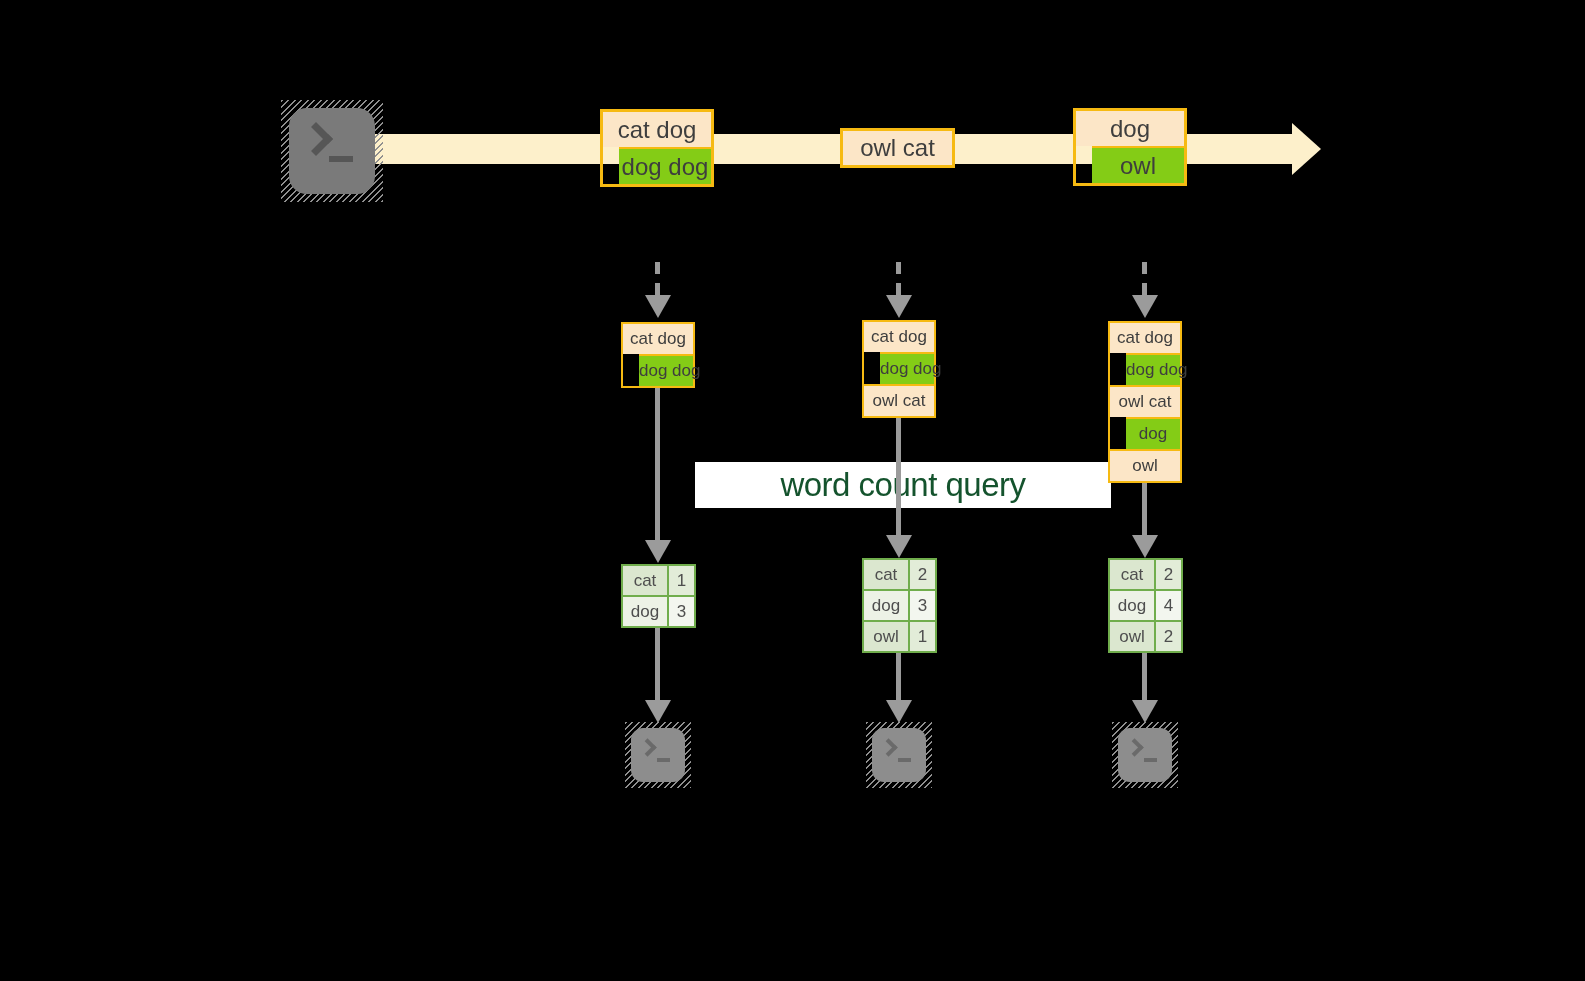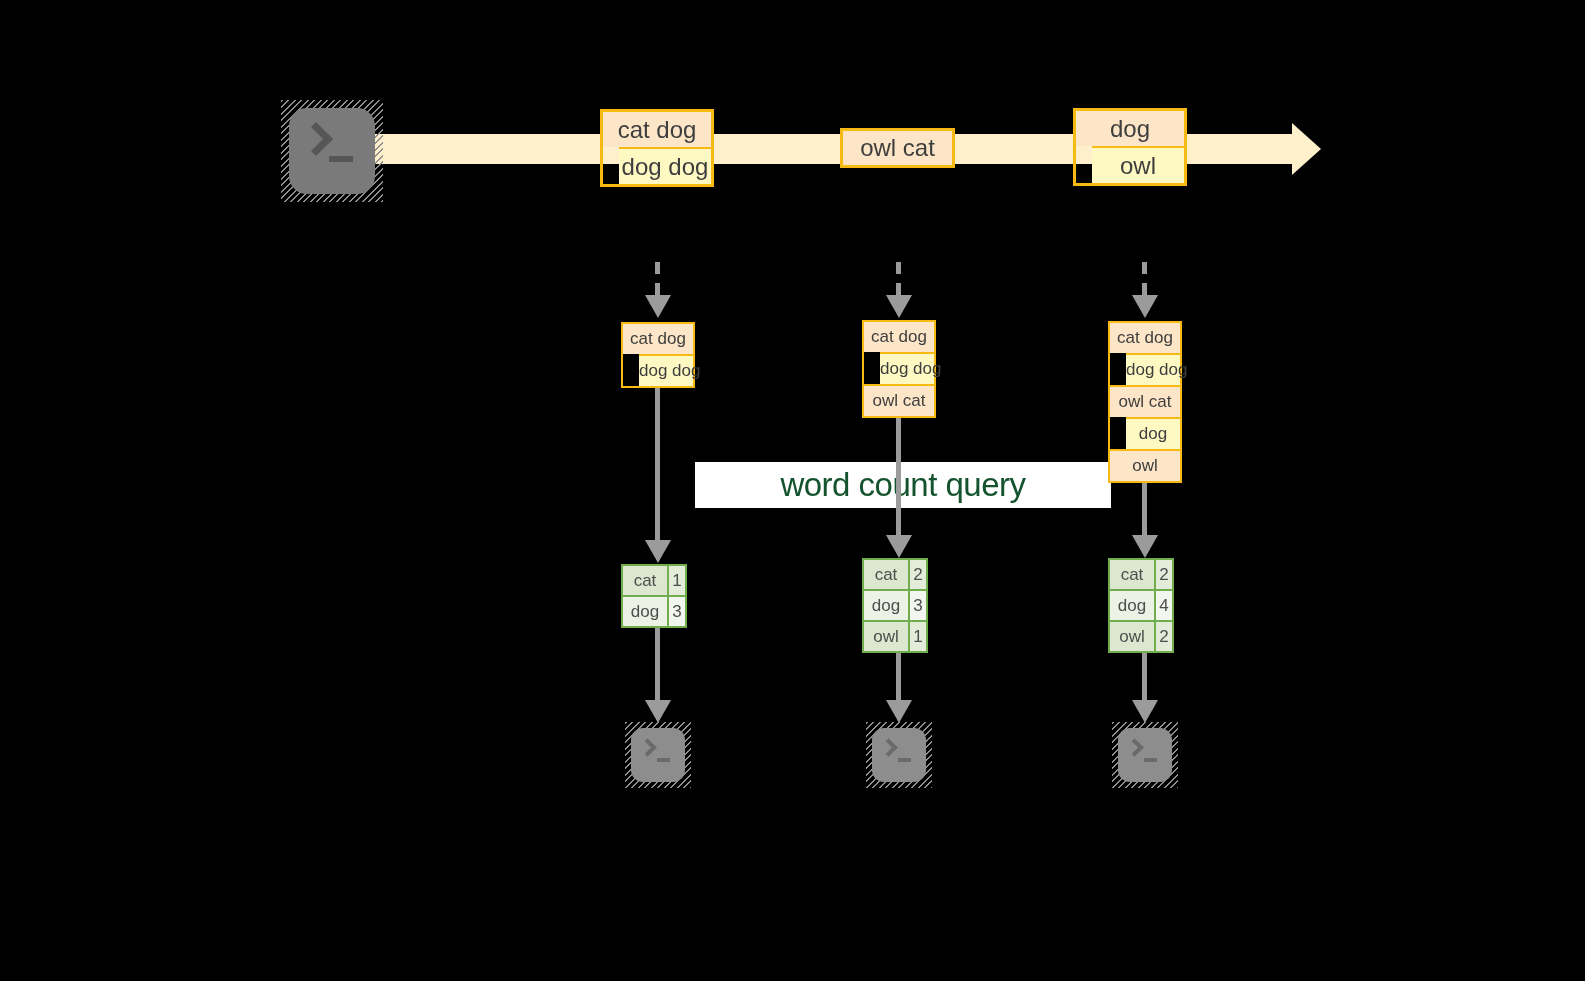--- a/index.html
+++ b/index.html
@@ -28,37 +28,37 @@
   .term.lg .uline { left:47%; top:56%; width:24px; height:6px; background:#565656; }
   .term.sm .uline { left:48%; top:56%; width:13px; height:4px; background:#6a6a6a; }
   .t1 { left:625px; top:722px; } .t2 { left:866px; top:722px; } .t3 { left:1112px; top:722px; }
   
   .ebox { position:absolute; box-sizing:border-box; border:3px solid #f6ba12; z-index:2; }
   .ecell { height:35px; line-height:35px; text-align:center; font-size:24px; color:#3e3e3e; white-space:nowrap; }
   .ebox .sep { border-top:2px solid #f6ba12; }
   .e1 { left:600px; top:109px; width:114px; }
   .e2 { left:840px; top:128px; width:115px; } .e2 .ecell { height:34px; line-height:34px; }
   .e3 { left:1073px; top:108px; width:114px; }
-  .peach { background:#fce6c7; } .cream { background:#fef9c3;margin-left:16px; }
+  .peach { background:#fce6c7; } .cream { background:#84cc16;margin-left:16px; }
   
   .dash { position:absolute; width:5px; z-index:3;
     background-image:repeating-linear-gradient(to bottom, #9b9b9b 0 12px, rgba(0,0,0,0) 12px 21px); }
   .vline { position:absolute; width:5px; background:#9b9b9b; z-index:3; }
   .ahead { position:absolute; width:0; height:0; z-index:3;
     border-left:13px solid transparent; border-right:13px solid transparent; border-top:23px solid #9b9b9b; }
   
   .bbox { position:absolute; box-sizing:border-box; border:2px solid #f6ba12; width:74px; z-index:2; }
   .bcell { height:30px; line-height:30px; text-align:center; font-size:17px; color:#3e3e3e; white-space:nowrap; }
   .bbox .sep { border-top:2px solid #f6ba12; }
   .b1 { left:621px; top:322px; } .b2 { left:862px; top:320px; } .b3 { left:1108px; top:321px; }
   
   .banner { position:absolute; left:695px; top:462px; width:416px; height:46px; background:#fff; z-index:1;
     text-align:center; line-height:46px; font-size:33px; color:#14532d; letter-spacing:-0.5px; }
   
-  .gtable { position:absolute; box-sizing:border-box; border:2px solid #70ad4c; width:66px; z-index:2; }
+  .gtable { position:absolute; box-sizing:border-box; border:2px solid #70ad4c; width:75px; z-index:2; }
   .grow { display:flex; height:29px; }
   .grow + .grow { border-top:2px solid #70ad4c; }
   .gword { width:44px; text-align:center; line-height:29px; font-size:17px; color:#4e4e4e; }
   .gnum { flex:1; border-left:2px solid #70ad4c; text-align:center; line-height:29px; font-size:17px; color:#4e4e4e; }
   .rowdark .gword { background:#dbe7cf; } .rowdark .gnum { background:#e2ecd8; }
   .rowlight .gword { background:#edf2e6; } .rowlight .gnum { background:#f3f6ef; }
   .g1 { left:621px; top:564px; } .g2 { left:862px; top:558px; } .g3 { left:1108px; top:558px; }
 </style>
 </head>
 <body>

